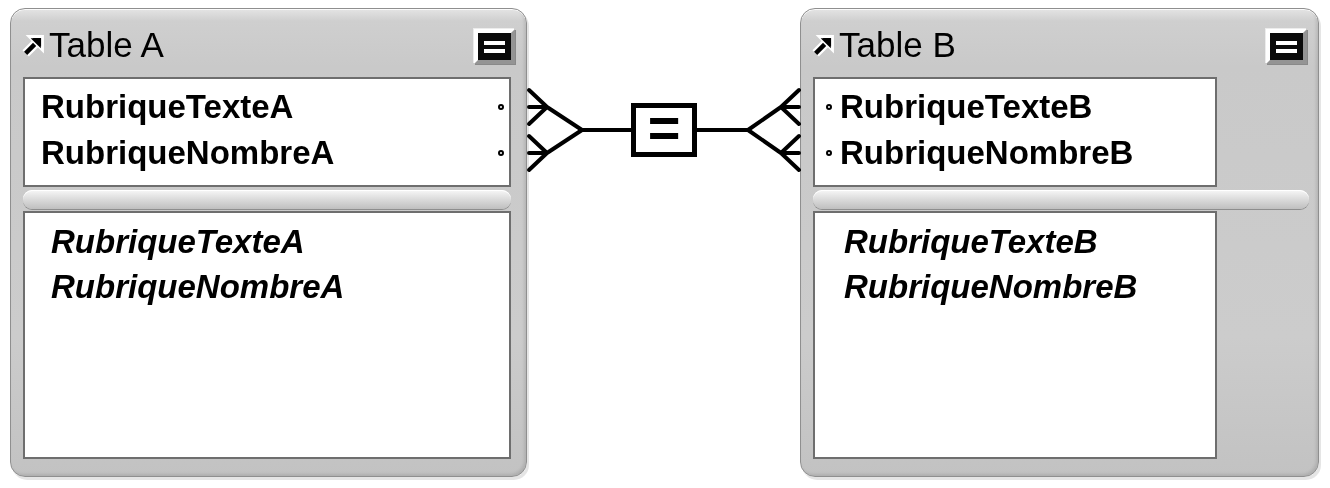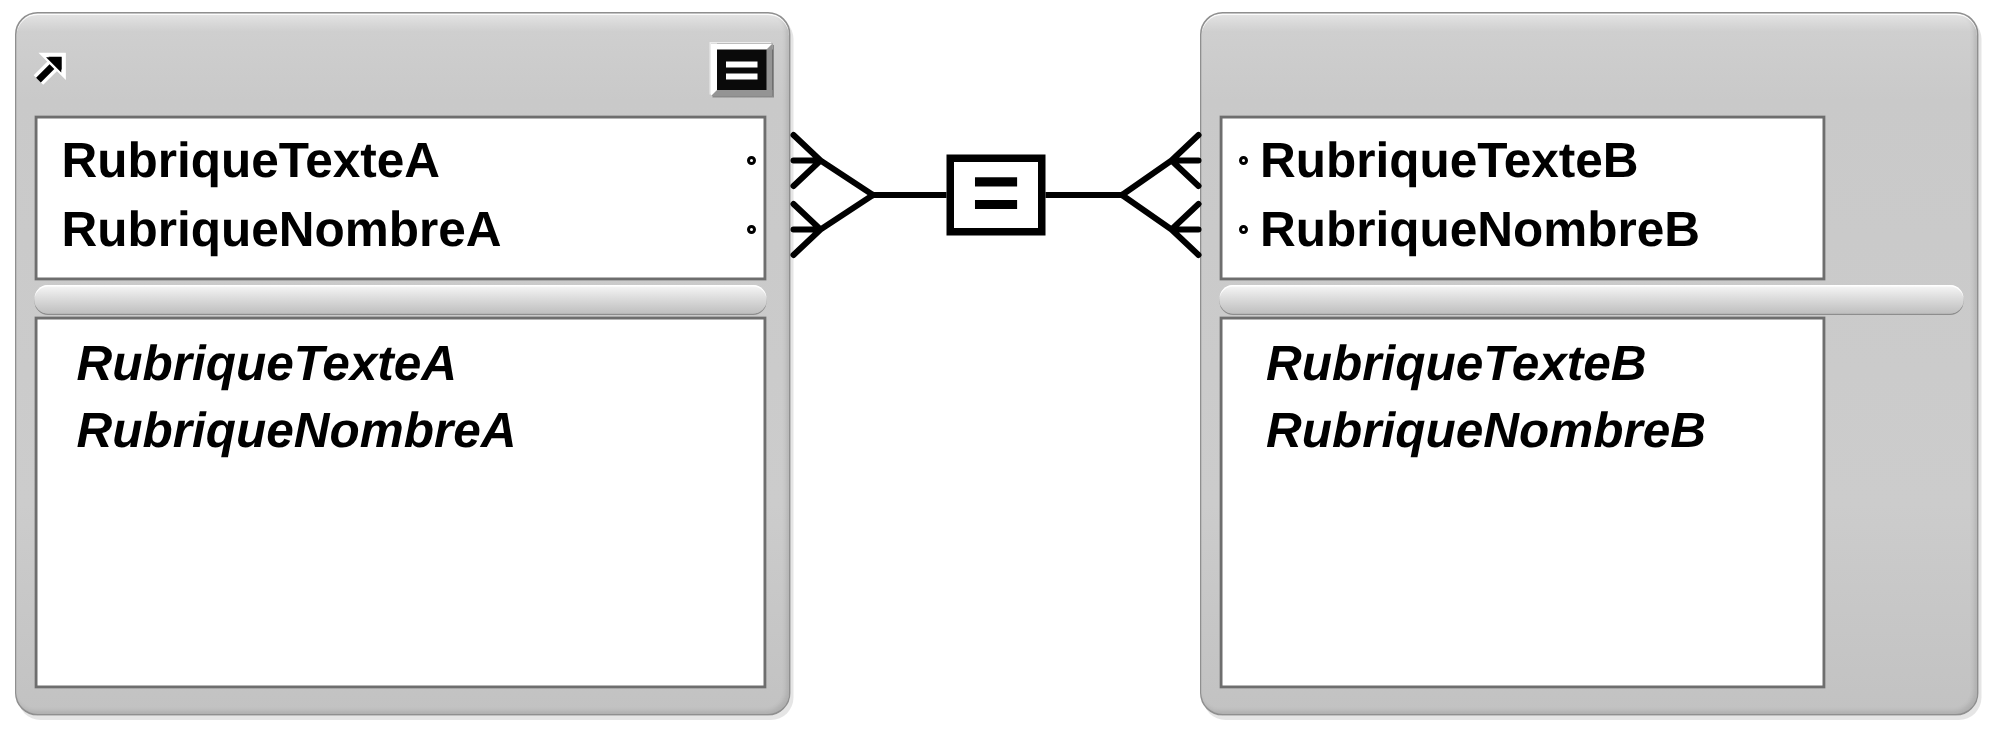--- a/index.html
+++ b/index.html
@@ -73,20 +73,21 @@
 <div class="stage">
 
   <div class="tbox" id="table-a">
     <div class="thead">
       <svg class="arrow-icon" viewBox="0 0 24 24">
         <path d="M5 19 L14 10" stroke="#fff" stroke-width="8" fill="none"></path>
         <polygon points="8,4 20,4 20,16" fill="#000" stroke="#fff" stroke-width="2.5"></polygon>
         <path d="M5 19 L13 11" stroke="#000" stroke-width="4" fill="none"></path>
         <polygon points="9.5,5.5 18.5,5.5 18.5,14.5" fill="#000"></polygon>
       </svg>
+      <div class="ttitle">Table A</div>
       <div class="collapse-btn">
         <i></i>
         <i></i>
       </div>
     </div>
 
     <div class="panel fields">
       <div class="frow">
         <span>RubriqueTexteA</span>
         <span class="ring"></span>
@@ -99,20 +100,33 @@
 
     <div class="divider"></div>
 
     <div class="panel list">
       <div class="lrow">RubriqueTexteA</div>
       <div class="lrow">RubriqueNombreA</div>
     </div>
   </div>
 
   <div class="tbox" id="table-b">
+    <div class="thead">
+      <svg class="arrow-icon" viewBox="0 0 24 24">
+        <path d="M5 19 L14 10" stroke="#fff" stroke-width="8" fill="none"></path>
+        <polygon points="8,4 20,4 20,16" fill="#000" stroke="#fff" stroke-width="2.5"></polygon>
+        <path d="M5 19 L13 11" stroke="#000" stroke-width="4" fill="none"></path>
+        <polygon points="9.5,5.5 18.5,5.5 18.5,14.5" fill="#000"></polygon>
+      </svg>
+      <div class="ttitle">Table B</div>
+      <div class="collapse-btn">
+        <i></i>
+        <i></i>
+      </div>
+    </div>
 
     <div class="panel fields">
       <div class="frow">
         <span class="ring"></span>
         <span>RubriqueTexteB</span>
       </div>
       <div class="frow">
         <span class="ring"></span>
         <span>RubriqueNombreB</span>
       </div>

